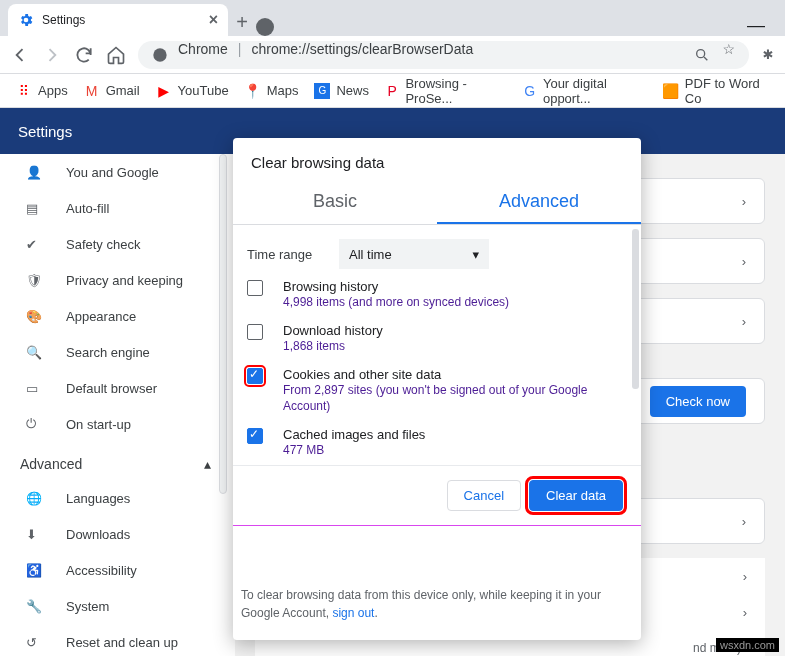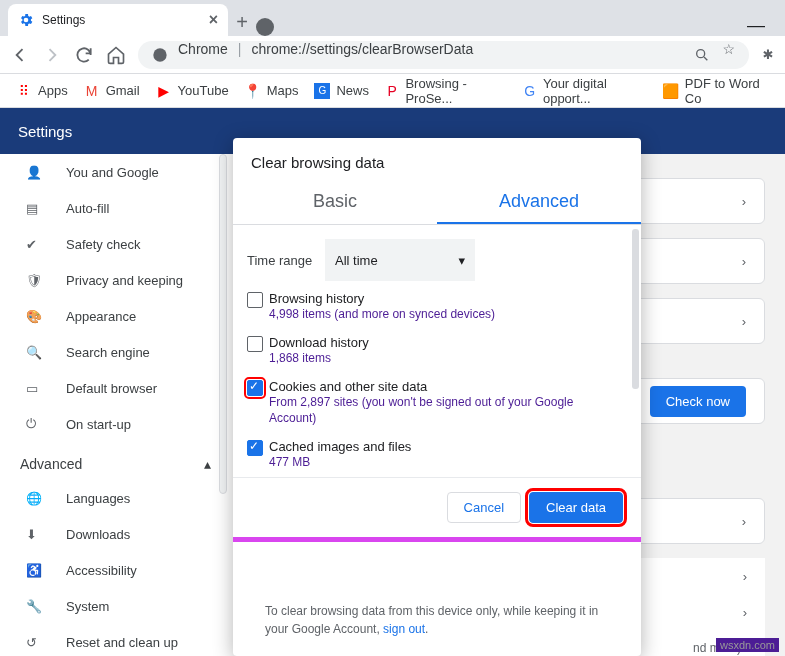--- a/index.html
+++ b/index.html
@@ -26,41 +26,41 @@
 .page{display:flex;height:502px}
 .sidebar{width:235px;background:#fff;overflow:hidden;position:relative}
 .side-sc{position:absolute;right:8px;top:0;width:8px;height:340px;background:#f1f3f4;border:1px solid #dadce0;border-radius:4px}
 .navitem{display:flex;align-items:center;gap:22px;height:36px;padding-left:26px;color:#3c4043;font-size:13px}
 .navitem .ni{width:18px;color:#5f6368}
 .navhdr{display:flex;align-items:center;justify-content:space-between;padding:14px 24px 8px 20px;font-size:14px;color:#3c4043}
 .content{flex:1;background:#f2f2f2;position:relative;padding:24px 20px}
 .card{background:#fff;border:1px solid #dadce0;border-radius:6px;height:46px;margin-bottom:14px;display:flex;align-items:center;justify-content:flex-end;padding:0 18px;color:#5f6368}
 .card.flat{height:36px;border:none;border-radius:0;margin:0}
 .chkbtn{background:#1a73e8;color:#fff;padding:8px 16px;border-radius:4px;font-size:13px}
-.watermark{position:absolute;bottom:4px;right:6px;font-size:11px;color:#999;background:#4c1d95;padding:1px 4px}
+.watermark{position:absolute;bottom:4px;right:6px;font-size:11px;color:#999;background:#000000;padding:1px 4px}
 .dialog{position:absolute;left:233px;top:138px;width:408px;background:#fff;box-shadow:0 4px 20px rgba(0,0,0,.3);border-radius:4px;font-size:13px}
 .dlg-title{padding:16px 18px 10px;font-size:15px;color:#202124}
 .dlg-tabs{display:flex;border-bottom:1px solid #dadce0}
 .dlg-tab{flex:1;text-align:center;padding:10px 0;font-size:18px;color:#5f6368}
 .dlg-tab.active{color:#1a73e8;border-bottom:2px solid #1a73e8}
 .dlg-body{padding:6px 0 0;position:relative;max-height:260px;overflow:hidden}
 .dlg-sc{position:absolute;right:2px;top:4px;width:7px;height:160px;background:#dadce0;border-radius:3px}
-.row{display:flex;align-items:center;gap:6px;padding:8px 20px 4px 14px}
+.row{display:flex;align-items:center;gap:20px;padding:8px 20px 4px 14px}
 .row.opt{align-items:flex-start;padding:6px 22px 6px 14px}
 .cbx{width:16px;height:16px;border:1.5px solid #5f6368;border-radius:2px;flex-shrink:0;margin-top:1px;position:relative}
 .cbx.checked{background:#1a73e8;border-color:#1a73e8}
 .cbx.checked::after{content:"✓";color:#fff;font-size:12px;position:absolute;left:1px;top:-2px}
 .cbx.hilite{outline:2px solid red;outline-offset:1px}
 .opt-text .t{font-size:13px;color:#202124}
 .opt-text .s{font-size:12px;color:#4c1d95;line-height:1.4}
-.tr-select{display:flex;align-items:center;justify-content:space-between;background:#f1f3f4;width:150px;height:42px;padding:0 10px;font-size:13px}
-.dlg-actions{display:flex;justify-content:flex-end;gap:8px;padding:14px 18px;border-top:1px solid #e8eaed;border-bottom:5px solid #d946ef}
+.tr-select{display:flex;align-items:center;justify-content:space-between;background:#f1f3f4;width:150px;height:30px;padding:0 10px;font-size:13px}
+.dlg-actions{display:flex;justify-content:flex-end;gap:8px;padding:14px 18px;border-top:1px solid #e8eaed;border-bottom:1px solid #d946ef}
 .btn{border:1px solid #dadce0;background:#fff;color:#1a73e8;padding:7px 16px;border-radius:4px;font-size:13px}
 .btn.primary{background:#1a73e8;color:#fff;border-color:#1a73e8;outline:3px solid red;outline-offset:1px}
-.dlg-foot{padding:14px 32px 18px;font-size:12px;color:#5f6368;line-height:1.5}
+.dlg-foot{padding:14px 8px 18px;font-size:12px;color:#5f6368;line-height:1.5}
 .dlg-foot a{color:#1a73e8;text-decoration:none}
 svg{width:100%;height:100%}
 </style>
 </head>
 <body>
 
 <div class="tabstrip">
   <div class="tab">
     <span class="tab-icon"><svg viewBox="0 0 24 24" fill="currentColor">
           <path d="M19.4 13a7.5 7.5 0 000-2l2.1-1.6-2-3.4-2.5 1a7.6 7.6 0 00-1.7-1L15 3h-4l-.3 2.9a7.6 7.6 0 00-1.7 1l-2.5-1-2 3.4L6.6 11a7.5 7.5 0 000 2l-2.1 1.6 2 3.4 2.5-1a7.6 7.6 0 001.7 1L11 21h4l.3-2.9a7.6 7.6 0 001.7-1l2.5 1 2-3.4zM12 15.5A3.5 3.5 0 1115.5 12 3.5 3.5 0 0112 15.5z"></path>

